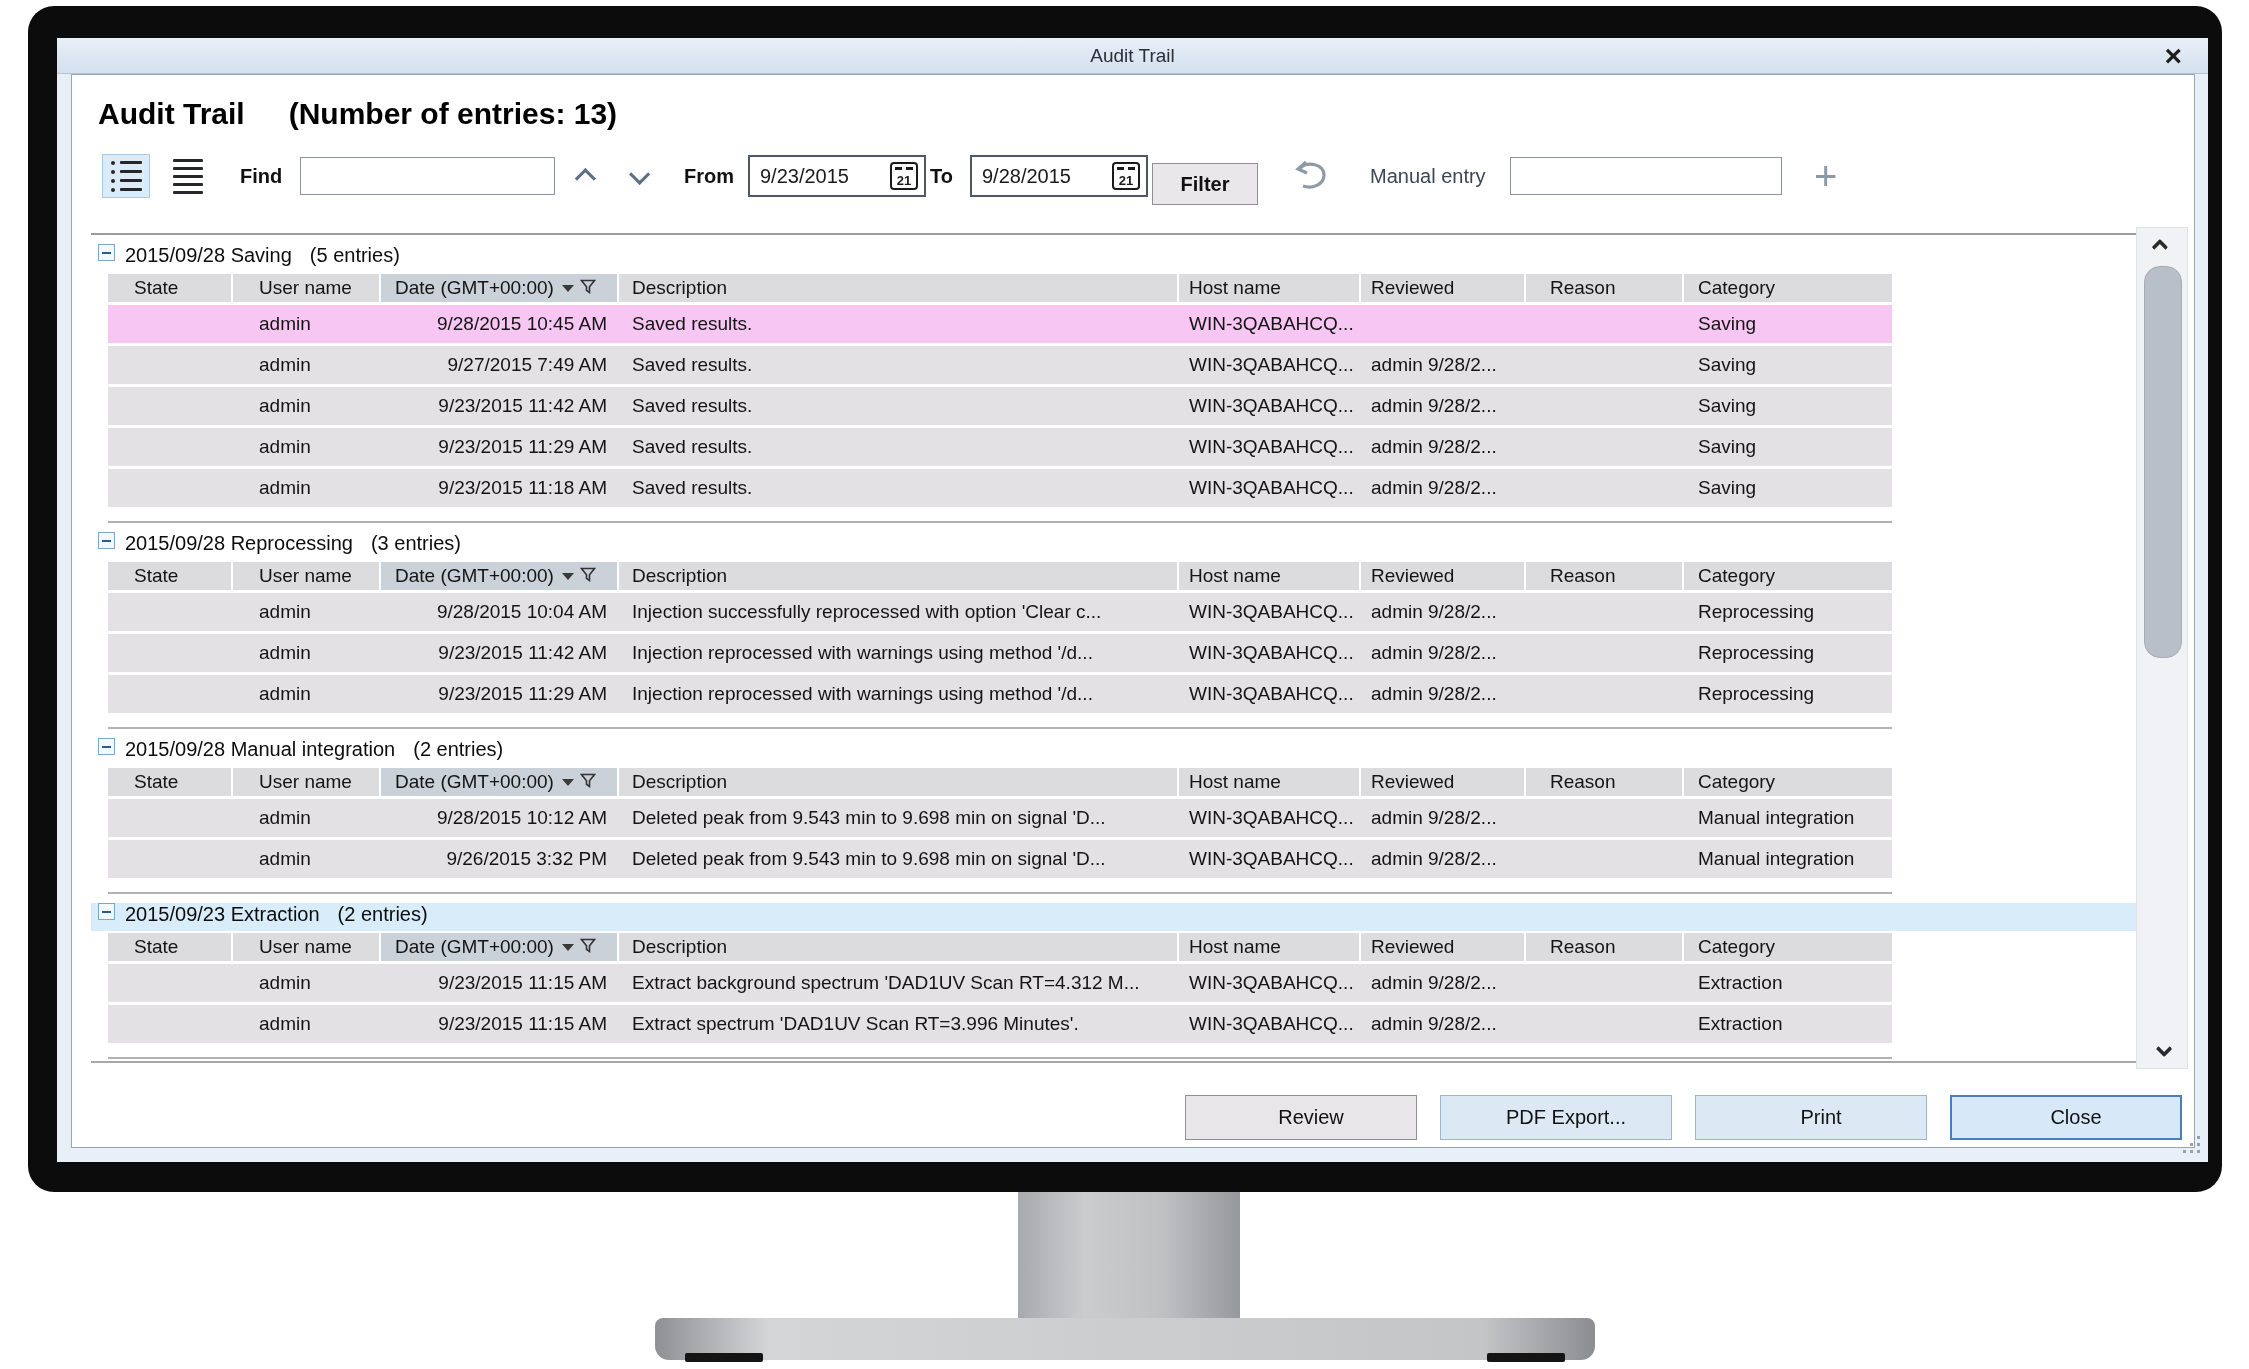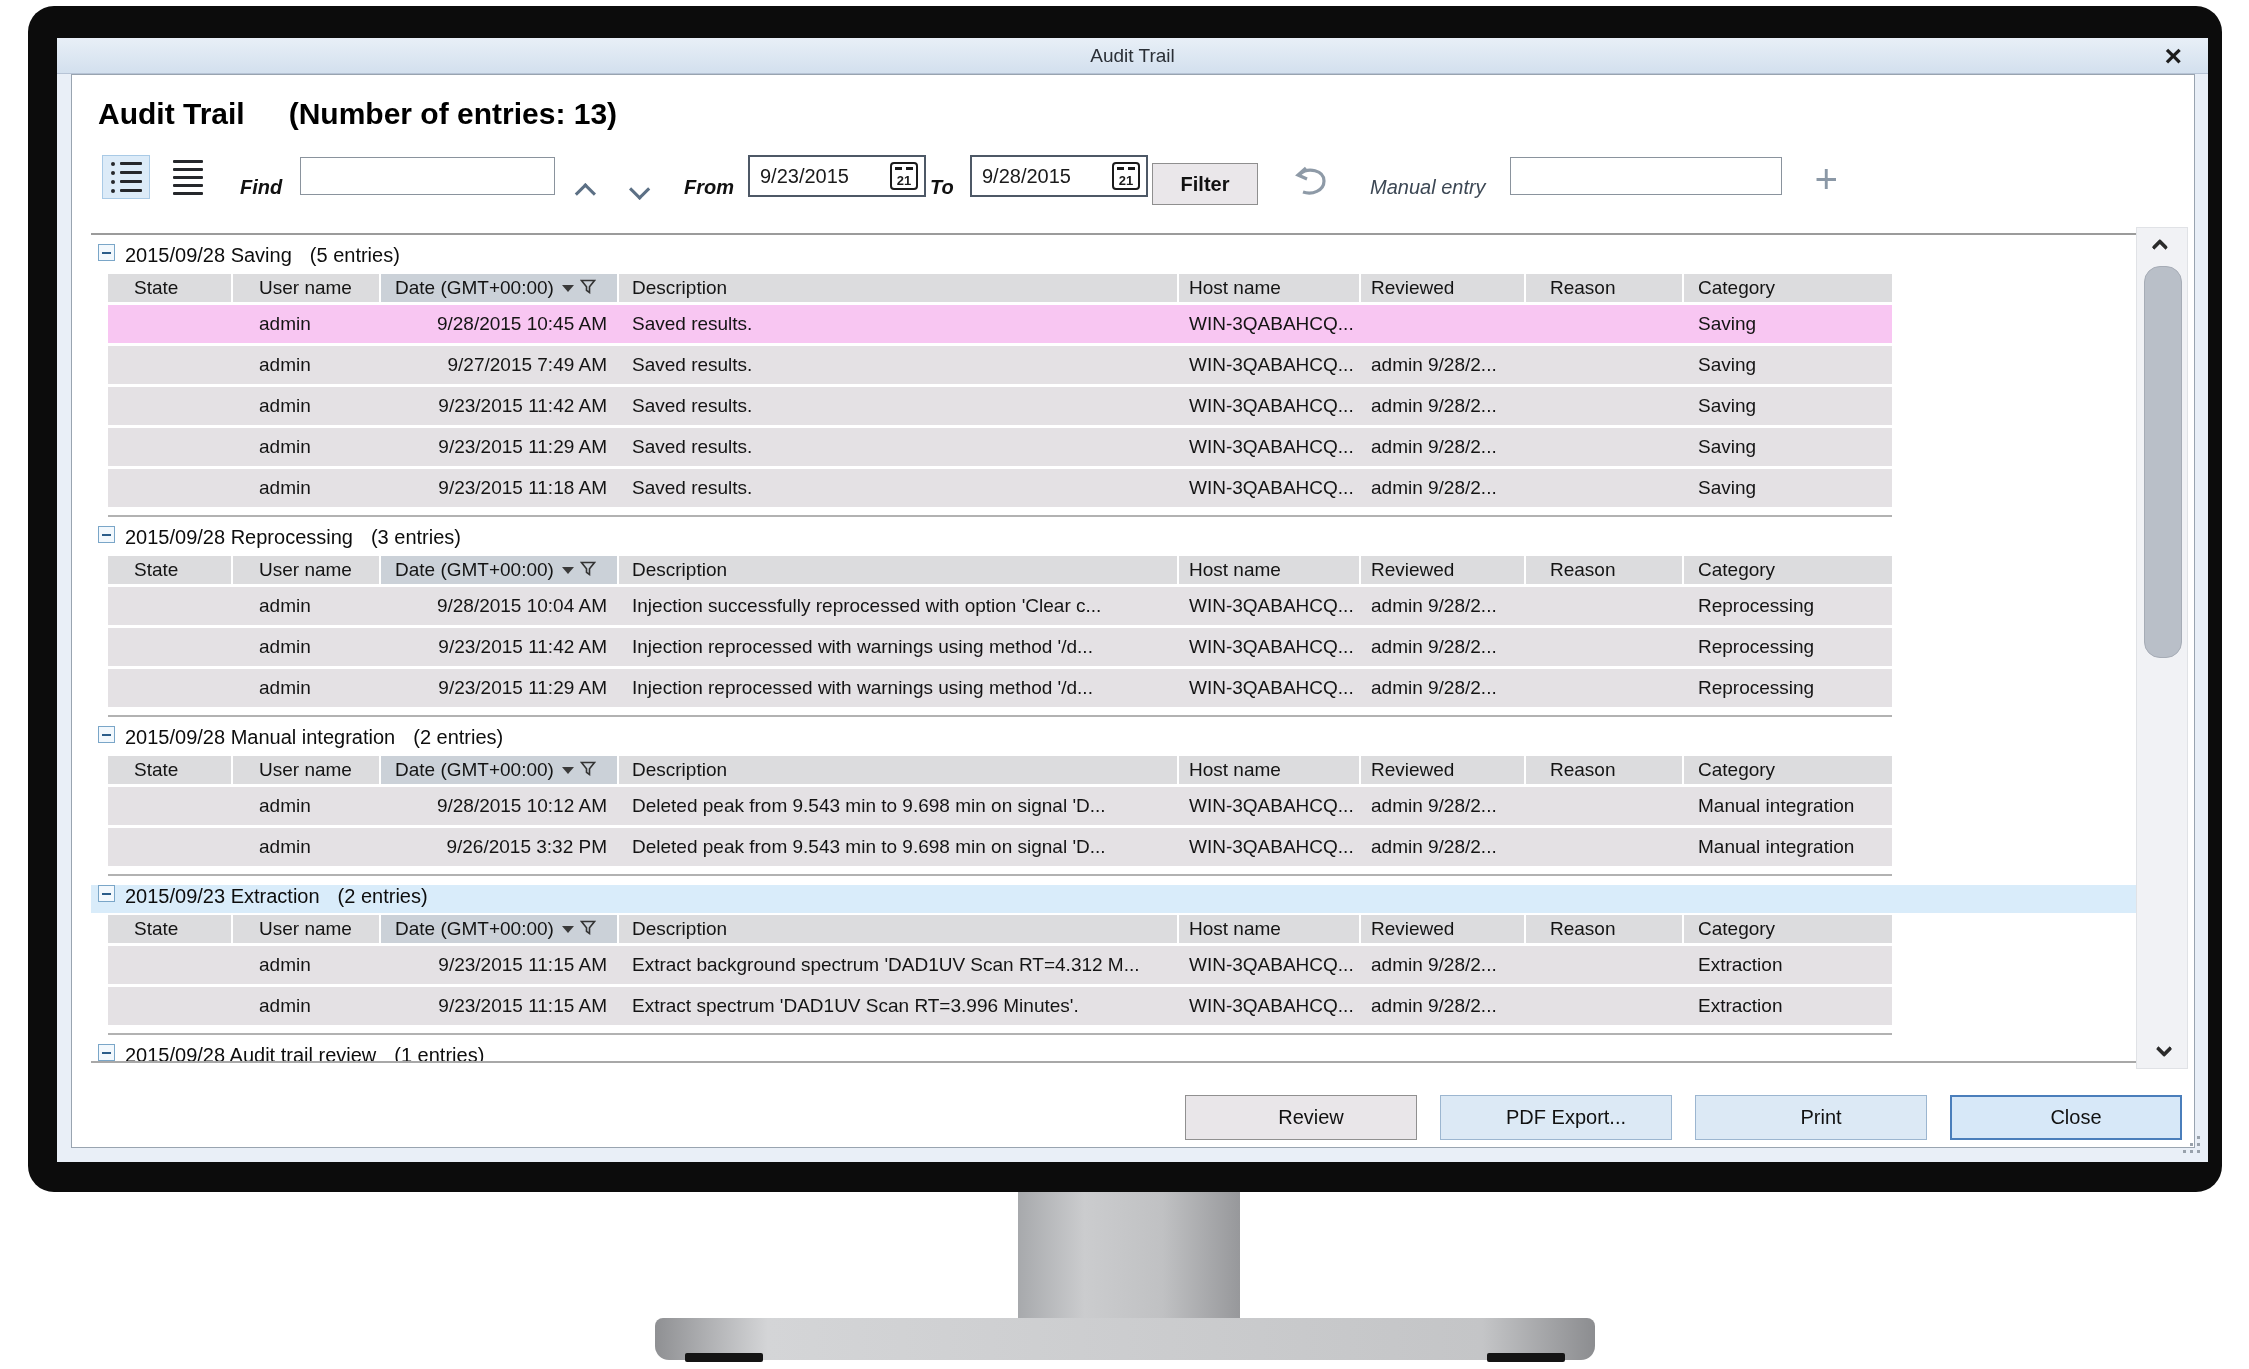--- a/index.html
+++ b/index.html
@@ -30,21 +30,21 @@
   .dialog { position:absolute; left:14px; top:36px; width:2124px; height:1074px;
             background:#ffffff; border:1px solid #99a4b0; }
 
   
   .doc-title { position:absolute; left:26px; top:22px; font-size:30px; font-weight:700;
                color:#000; display:flex; }
   .doc-title .t2 { margin-left:56px; } .doc-title .t3 { margin-left:44px; }
 
   
   .toolbar { position:absolute; left:0; top:78px; width:100%; height:50px; }
-  .tb { position:absolute; top:0; height:46px; display:flex; align-items:flex-end;font-style:italic; }
+  .tb { position:absolute; top:0; height:46px; display:flex; align-items:center; }
   .viewbtn { width:48px; height:44px; display:flex; align-items:center; justify-content:center;
              border:1px solid transparent; }
   .viewbtn.sel { background:#dcebf8; border-color:#a9cae6; }
   .icon-lines { display:flex; flex-direction:column; gap:5px; }
   .icon-lines .ln { height:3px; background:#25272b; border-radius:1px; }
   .bullet-row { display:flex; align-items:center; gap:5px; }
   .bullet-row .dot { width:4px; height:4px; background:#25272b; border-radius:50%; }
   .bullet-row .ln { width:22px; }
   .plain .ln { width:30px; }
   .lbl { font-size:20px; font-weight:700; color:#111; }
@@ -72,21 +72,21 @@
           border-top:2px solid #9b9b9b; border-bottom:2px solid #a8a8a8; overflow:hidden; }
   .group { width:100%; }
   .group-hdr { display:flex; align-items:flex-start; height:28px; margin-top:9px;
                padding-left:7px; width:100%; }
   .group-hdr.sel { background:#d9ecfa; }
   .expand-box { width:17px; height:17px; border:1px solid #7aa6c8; background:#f2f8fd;
                 display:flex; align-items:center; justify-content:center; margin-right:10px; }
   .expand-box .minus { width:9px; height:2px; background:#2b5d8a; }
   .group-label { font-size:20px; color:#0d0d0d; }
   .group-count { font-size:20px; color:#0d0d0d; margin-left:18px; }
-  .tbl { margin-left:17px; width:1784px; border-bottom:2px solid #b2b2b2; padding-bottom:8px; }
+  .tbl { margin-left:17px; width:1784px; border-bottom:2px solid #b2b2b2; padding-bottom:14px; }
   .thead { display:flex; height:28px; margin-top:2px; }
   .th { background:#dcdcde; font-size:19px; color:#1d1d1d; display:flex; align-items:center;
         border-right:2px solid #ffffff; }
   .th:last-child { border-right:none; }
   .th.sorted { background:#cbd1d8; }
   .sort-arrow { width:0; height:0; border-left:6px solid transparent; border-right:6px solid transparent;
                 border-top:7px solid #3a3a3a; margin-left:8px; }
   .funnel { margin-left:6px; }
   .trow { display:flex; height:38px; margin-top:3px; background:#e4e1e4; align-items:center; }
   .cell { font-size:19px; color:#141414; white-space:nowrap; overflow:hidden; }

